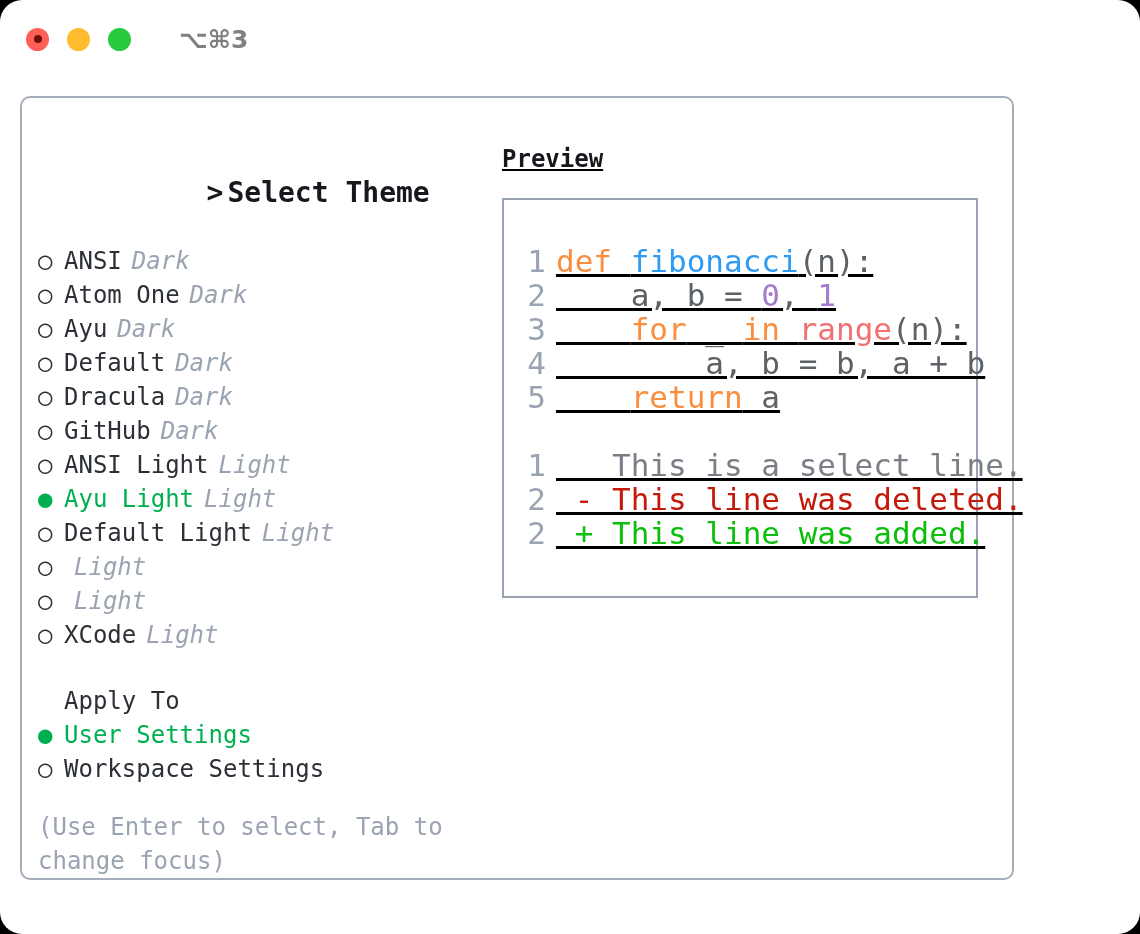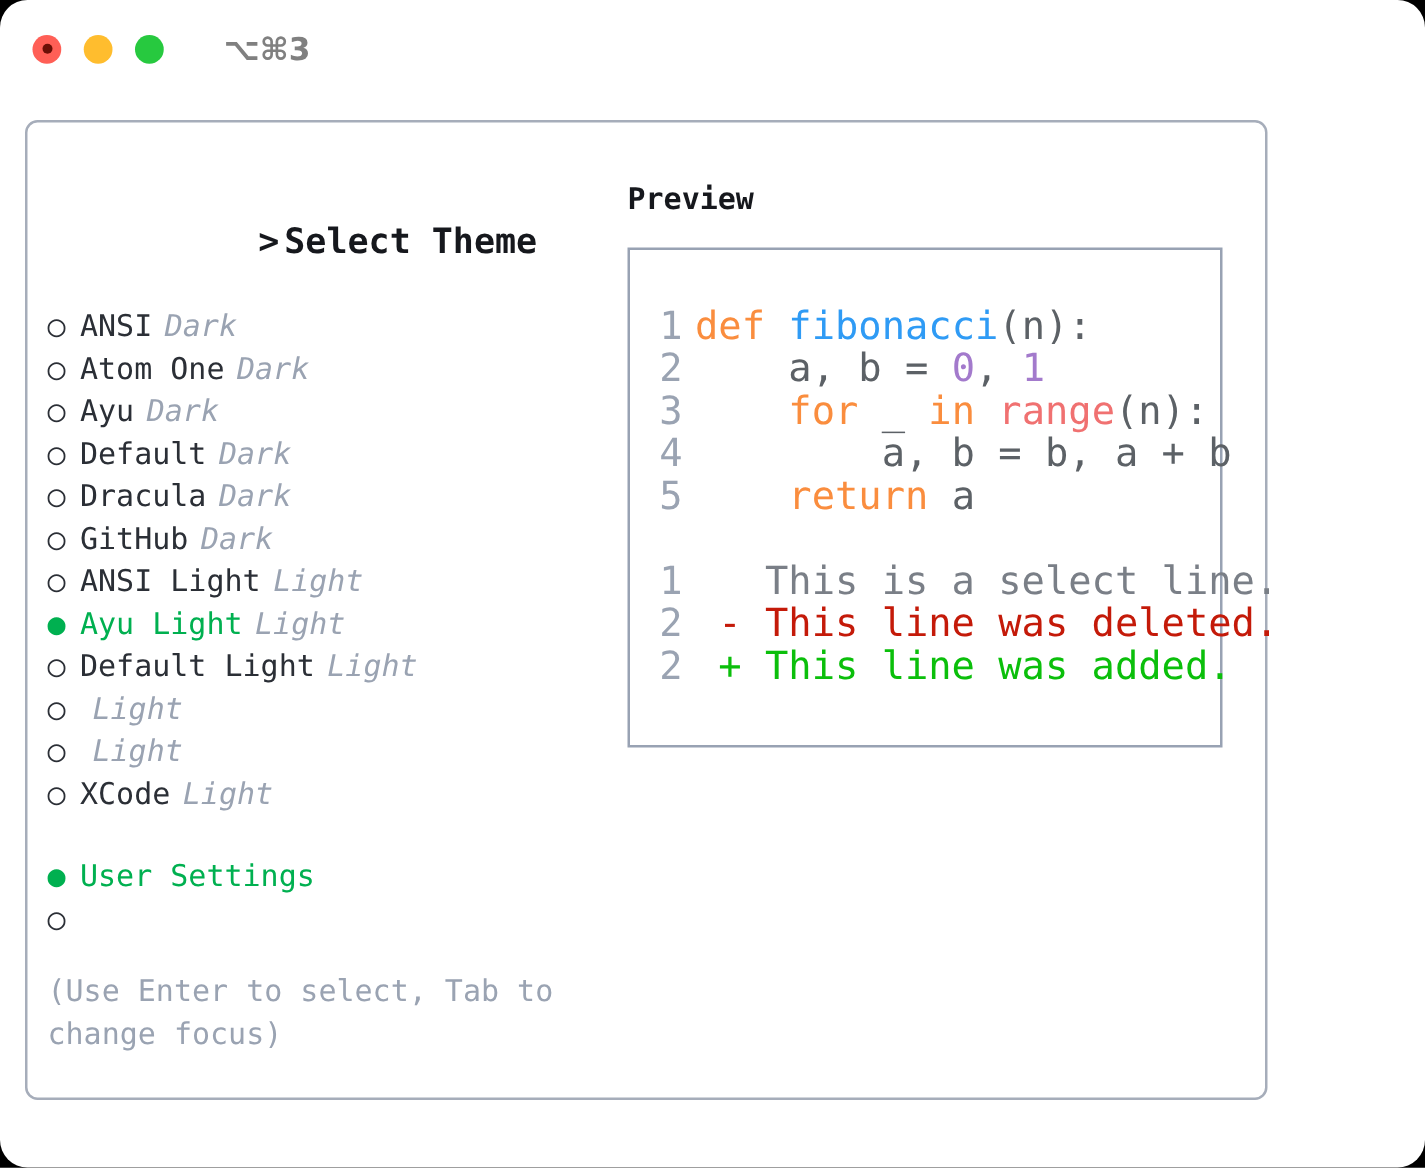--- a/index.html
+++ b/index.html
@@ -93,20 +93,21 @@
     position: absolute;
     left: 16px;
     top: 44px;
     width: 440px;
   }
   .right-col {
     position: absolute;
     left: 480px;
     top: 44px;
     width: 500px;
+    text-decoration: underline;
   }
 
   .section-title {
     font-size: 28px;
     font-weight: bold;
     color: #16181d;
     line-height: 34px;
     white-space: pre;
   }
   .section-title .caret { margin-right: 4px; }
@@ -232,23 +233,24 @@
             <div class="opt"><span class="marker off">○</span><span class="opt-label">ANSI Light</span><span class="opt-kind">Light</span></div>
             <div class="opt selected"><span class="marker on">●</span><span class="opt-label">Ayu Light</span><span class="opt-kind">Light</span></div>
             <div class="opt"><span class="marker off">○</span><span class="opt-label">Default Light</span><span class="opt-kind">Light</span></div>
             <div class="opt"><span class="marker off">○</span><span class="opt-kind">Light</span></div>
             <div class="opt"><span class="marker off">○</span><span class="opt-kind">Light</span></div>
             <div class="opt"><span class="marker off">○</span><span class="opt-label">XCode</span><span class="opt-kind">Light</span></div>
           </div>
 
         <div class="spacer-md"></div>
 
+        <div class="group-head">Apply To</div>
         <div class="opt-list" id="apply-list">
             <div class="opt selected"><span class="marker on">●</span><span class="opt-label">User Settings</span></div>
-            <div class="opt"><span class="marker off">○</span></div>
+            <div class="opt"><span class="marker off">○</span><span class="opt-label">Workspace Settings</span></div>
           </div>
 
         <div class="spacer-sm"></div>
 
         <div class="hint">(Use Enter to select, Tab to change focus)</div>
       </div>
 
       <div class="right-col">
         <div class="preview-title">Preview</div>
 

